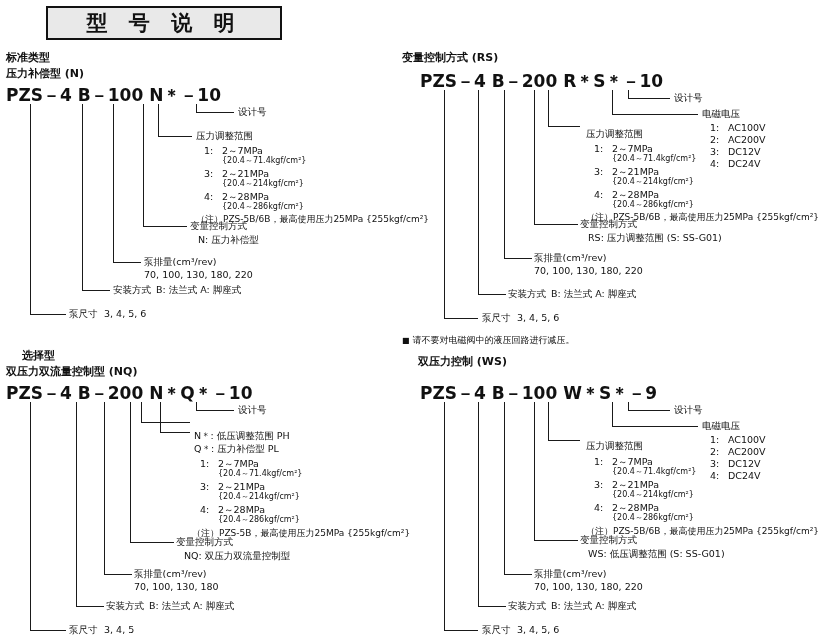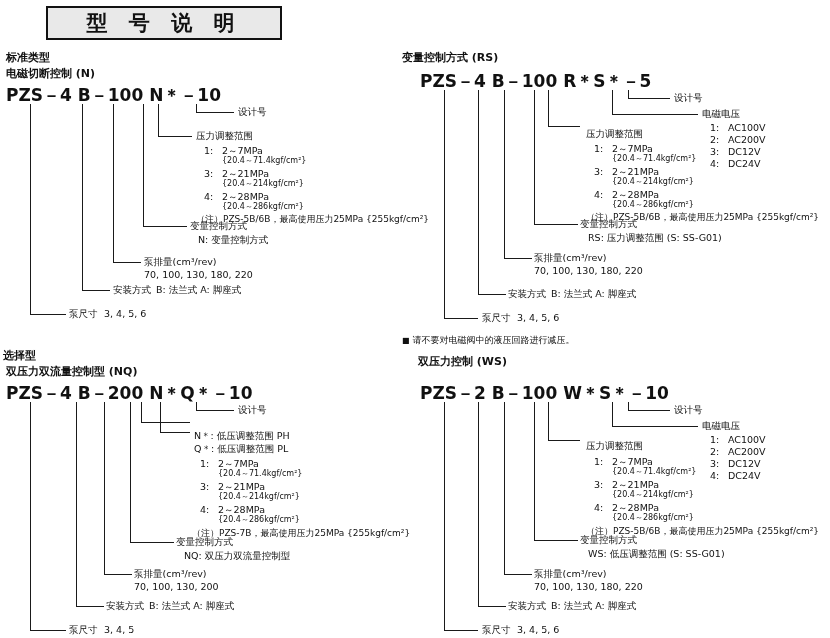--- a/index.html
+++ b/index.html
@@ -45,21 +45,21 @@
   .bullet{font-size:9px;white-space:nowrap;}
   .bullet::before{content:"\25A0";margin-right:3px;font-size:8px;}
 </style>
 </head>
 <body>
 
 <div class="abs" id="title-box"></div>
 <div class="abs" id="title-text">型 号 说 明</div>
 
 <div class="abs sec-head" style="left:6px;top:50px;">标准类型</div>
-<div class="abs sec-sub" style="left:6px;top:66px;">电磁切断控制 (N)</div>
+<div class="abs sec-sub" style="left:6px;top:66px;">压力补偿型 (N)</div>
 <div class="abs code" style="left:6px;top:84px;">PZS－4 B－100 N＊－10</div>
 
 <div class="abs vline" style="left:196px;top:104px;height:8px;"></div>
 <div class="abs hline" style="left:196px;top:112px;width:38px;"></div>
 <div class="abs vline" style="left:158px;top:104px;height:32px;"></div>
 <div class="abs hline" style="left:158px;top:136px;width:34px;"></div>
 <div class="abs vline" style="left:143px;top:104px;height:122px;"></div>
 <div class="abs hline" style="left:143px;top:226px;width:44px;"></div>
 <div class="abs vline" style="left:113px;top:104px;height:158px;"></div>
 <div class="abs hline" style="left:113px;top:262px;width:28px;"></div>
@@ -76,33 +76,33 @@
 <div class="abs sm" style="left:222px;top:156px;">{20.4～71.4kgf/cm²}</div>
 <div class="abs num" style="left:204px;top:168px;">3:</div>
 <div class="abs num" style="left:222px;top:168px;">2～21MPa</div>
 <div class="abs sm" style="left:222px;top:179px;">{20.4～214kgf/cm²}</div>
 <div class="abs num" style="left:204px;top:191px;">4:</div>
 <div class="abs num" style="left:222px;top:191px;">2～28MPa</div>
 <div class="abs sm" style="left:222px;top:202px;">{20.4～286kgf/cm²}</div>
 <div class="abs note" style="left:196px;top:214px;">（注）PZS-5B/6B，最高使用压力25MPa {255kgf/cm²}</div>
 
 <div class="abs lbl" style="left:190px;top:220px;">变量控制方式</div>
-<div class="abs lbl" style="left:198px;top:234px;">N:  变量控制方式</div>
+<div class="abs lbl" style="left:198px;top:234px;">N:  压力补偿型</div>
 
 <div class="abs lbl" style="left:144px;top:256px;">泵排量(cm³/rev)</div>
 <div class="abs lbl" style="left:144px;top:269px;">70, 100, 130, 180, 220</div>
 
 <div class="abs lbl" style="left:113px;top:284px;">安装方式</div>
 <div class="abs lbl" style="left:156px;top:284px;">B:  法兰式   A:  脚座式</div>
 
 <div class="abs lbl" style="left:69px;top:308px;">泵尺寸</div>
 <div class="abs lbl" style="left:104px;top:308px;">3, 4, 5, 6</div>
 
 <div class="abs sec-head" style="left:402px;top:50px;">变量控制方式 (RS)</div>
-<div class="abs code" style="left:420px;top:70px;">PZS－4 B－100 R＊S＊－5</div>
+<div class="abs code" style="left:420px;top:70px;">PZS－4 B－200 R＊S＊－10</div>
 
 <div class="abs vline" style="left:628px;top:90px;height:8px;"></div>
 <div class="abs hline" style="left:628px;top:98px;width:42px;"></div>
 <div class="abs vline" style="left:612px;top:90px;height:24px;"></div>
 <div class="abs hline" style="left:612px;top:114px;width:86px;"></div>
 <div class="abs vline" style="left:548px;top:90px;height:36px;"></div>
 <div class="abs hline" style="left:548px;top:126px;width:32px;"></div>
 <div class="abs vline" style="left:534px;top:90px;height:134px;"></div>
 <div class="abs hline" style="left:534px;top:224px;width:44px;"></div>
 <div class="abs vline" style="left:504px;top:90px;height:168px;"></div>
@@ -143,21 +143,21 @@
 <div class="abs lbl" style="left:534px;top:265px;">70, 100, 130, 180, 220</div>
 
 <div class="abs lbl" style="left:508px;top:288px;">安装方式</div>
 <div class="abs lbl" style="left:551px;top:288px;">B:  法兰式   A:  脚座式</div>
 
 <div class="abs lbl" style="left:482px;top:312px;">泵尺寸</div>
 <div class="abs lbl" style="left:517px;top:312px;">3, 4, 5, 6</div>
 
 <div class="abs bullet" style="left:402px;top:334px;">请不要对电磁阀中的液压回路进行减压。</div>
 
-<div class="abs sec-head" style="left:3px;top:348px;">选择型</div>
+<div class="abs sec-head" style="left:22px;top:348px;">选择型</div>
 <div class="abs sec-sub" style="left:6px;top:364px;">双压力双流量控制型 (NQ)</div>
 <div class="abs code" style="left:6px;top:382px;">PZS－4 B－200 N＊Q＊－10</div>
 
 <div class="abs vline" style="left:196px;top:402px;height:8px;"></div>
 <div class="abs hline" style="left:196px;top:410px;width:38px;"></div>
 <div class="abs vline" style="left:160px;top:402px;height:30px;"></div>
 <div class="abs hline" style="left:160px;top:432px;width:30px;"></div>
 <div class="abs vline" style="left:141px;top:402px;height:20px;"></div>
 <div class="abs hline" style="left:141px;top:422px;width:49px;"></div>
 <div class="abs vline" style="left:130px;top:402px;height:140px;"></div>
@@ -165,47 +165,47 @@
 <div class="abs vline" style="left:104px;top:402px;height:172px;"></div>
 <div class="abs hline" style="left:104px;top:574px;width:28px;"></div>
 <div class="abs vline" style="left:76px;top:402px;height:204px;"></div>
 <div class="abs hline" style="left:76px;top:606px;width:28px;"></div>
 <div class="abs vline" style="left:30px;top:402px;height:228px;"></div>
 <div class="abs hline" style="left:30px;top:630px;width:36px;"></div>
 
 <div class="abs lbl" style="left:238px;top:404px;">设计号</div>
 
 <div class="abs lbl" style="left:194px;top:430px;">N＊: 低压调整范围 PH</div>
-<div class="abs lbl" style="left:194px;top:443px;">Q＊: 低压调整范围 PL</div>
+<div class="abs lbl" style="left:194px;top:443px;">Q＊: 压力补偿型 PL</div>
 
 <div class="abs num" style="left:200px;top:458px;">1:</div>
 <div class="abs num" style="left:218px;top:458px;">2～7MPa</div>
 <div class="abs sm" style="left:218px;top:469px;">{20.4～71.4kgf/cm²}</div>
 <div class="abs num" style="left:200px;top:481px;">3:</div>
 <div class="abs num" style="left:218px;top:481px;">2～21MPa</div>
 <div class="abs sm" style="left:218px;top:492px;">{20.4～214kgf/cm²}</div>
 <div class="abs num" style="left:200px;top:504px;">4:</div>
 <div class="abs num" style="left:218px;top:504px;">2～28MPa</div>
 <div class="abs sm" style="left:218px;top:515px;">{20.4～286kgf/cm²}</div>
-<div class="abs note" style="left:192px;top:528px;">（注）PZS-7B，最高使用压力25MPa {255kgf/cm²}</div>
+<div class="abs note" style="left:192px;top:528px;">（注）PZS-5B，最高使用压力25MPa {255kgf/cm²}</div>
 
 <div class="abs lbl" style="left:176px;top:536px;">变量控制方式</div>
 <div class="abs lbl" style="left:184px;top:550px;">NQ:  双压力双流量控制型</div>
 
 <div class="abs lbl" style="left:134px;top:568px;">泵排量(cm³/rev)</div>
-<div class="abs lbl" style="left:134px;top:581px;">70, 100, 130, 200</div>
+<div class="abs lbl" style="left:134px;top:581px;">70, 100, 130, 180</div>
 
 <div class="abs lbl" style="left:106px;top:600px;">安装方式</div>
 <div class="abs lbl" style="left:149px;top:600px;">B:  法兰式   A:  脚座式</div>
 
 <div class="abs lbl" style="left:69px;top:624px;">泵尺寸</div>
 <div class="abs lbl" style="left:104px;top:624px;">3, 4, 5</div>
 
 <div class="abs sec-head" style="left:418px;top:354px;">双压力控制 (WS)</div>
-<div class="abs code" style="left:420px;top:382px;">PZS－2 B－100 W＊S＊－10</div>
+<div class="abs code" style="left:420px;top:382px;">PZS－4 B－100 W＊S＊－9</div>
 
 <div class="abs vline" style="left:628px;top:402px;height:8px;"></div>
 <div class="abs hline" style="left:628px;top:410px;width:42px;"></div>
 <div class="abs vline" style="left:612px;top:402px;height:24px;"></div>
 <div class="abs hline" style="left:612px;top:426px;width:86px;"></div>
 <div class="abs vline" style="left:548px;top:402px;height:38px;"></div>
 <div class="abs hline" style="left:548px;top:440px;width:32px;"></div>
 <div class="abs vline" style="left:534px;top:402px;height:138px;"></div>
 <div class="abs hline" style="left:534px;top:540px;width:44px;"></div>
 <div class="abs vline" style="left:504px;top:402px;height:172px;"></div>

